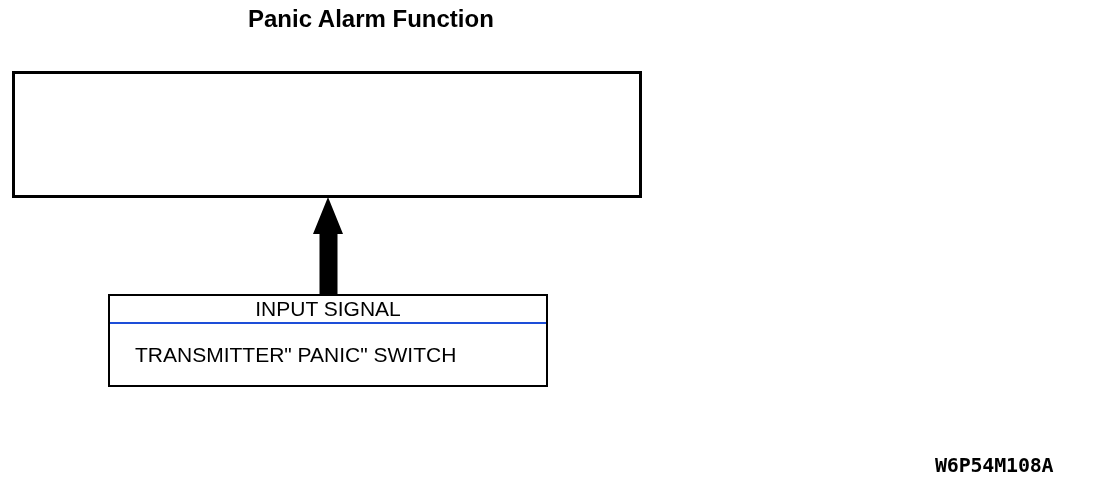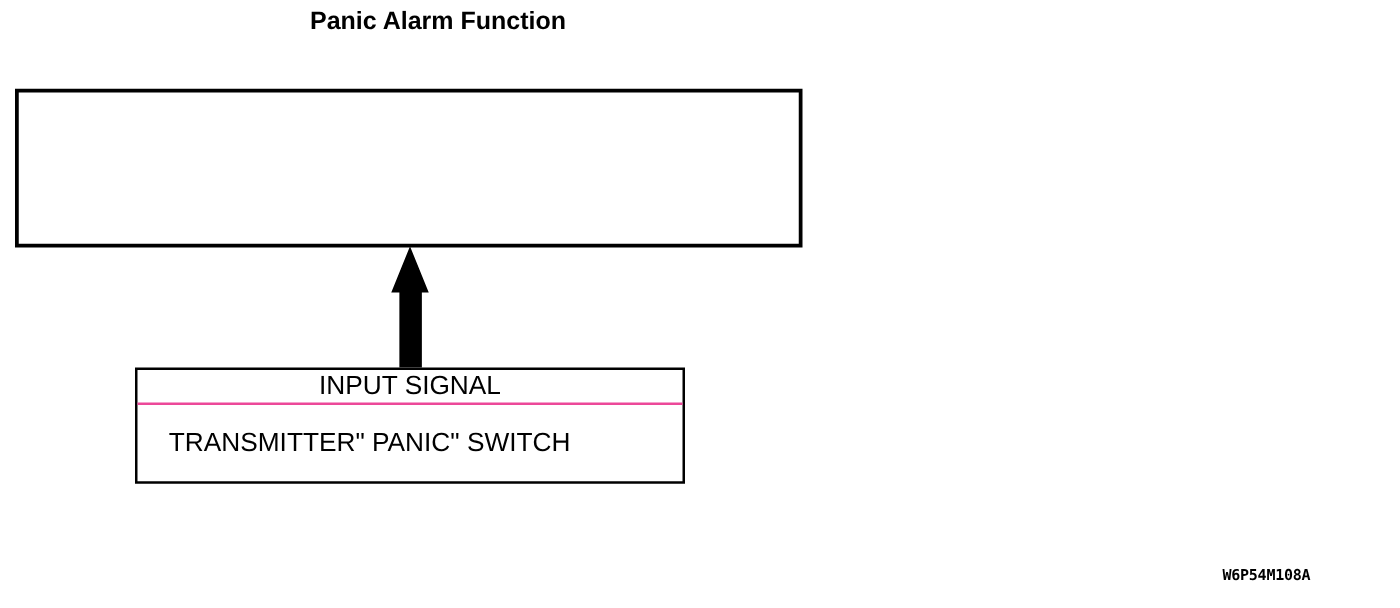--- a/index.html
+++ b/index.html
@@ -12,21 +12,21 @@
     position: relative;
     width: 1120px;
     height: 486px;
     background: #ffffff;
     overflow: hidden;
   }
   .title {
     position: absolute;
     left: 248px;
     top: 6px;
-    font-size: 20px;
+    font-size: 24px;
     font-weight: bold;
     line-height: 1.1;
     white-space: nowrap;
   }
   .ecu-box {
     position: absolute;
     left: 12px;
     top: 71px;
     width: 630px;
     height: 127px;
@@ -54,42 +54,42 @@
     top: 294px;
     width: 440px;
     height: 93px;
     border: 2px solid #000000;
     background: #ffffff;
     display: flex;
     flex-direction: column;
   }
   .signal-top {
     height: 28px;
-    border-bottom: 2px solid #ec4899;
+    border-bottom: 2px solid #1d4ed8;
     display: flex;
     align-items: center;
     justify-content: center;
     font-size: 21px;
     white-space: nowrap;
   }
   .signal-bottom {
     flex: 1;
     display: flex;
     align-items: center;
     padding-left: 25px;
     font-size: 21px;
     white-space: nowrap;
   }
   .figure-code {
     position: absolute;
-    left: 978px;
+    left: 935px;
     top: 453px;
     font-family: "DejaVu Sans Mono", monospace;
     font-weight: bold;
-    font-size: 12px;
+    font-size: 20px;
     letter-spacing: -0.2px;
     white-space: nowrap;
   }
 </style>
 </head>
 <body>
 
 <div class="canvas">
 
   <div class="title">Panic Alarm Function</div>

